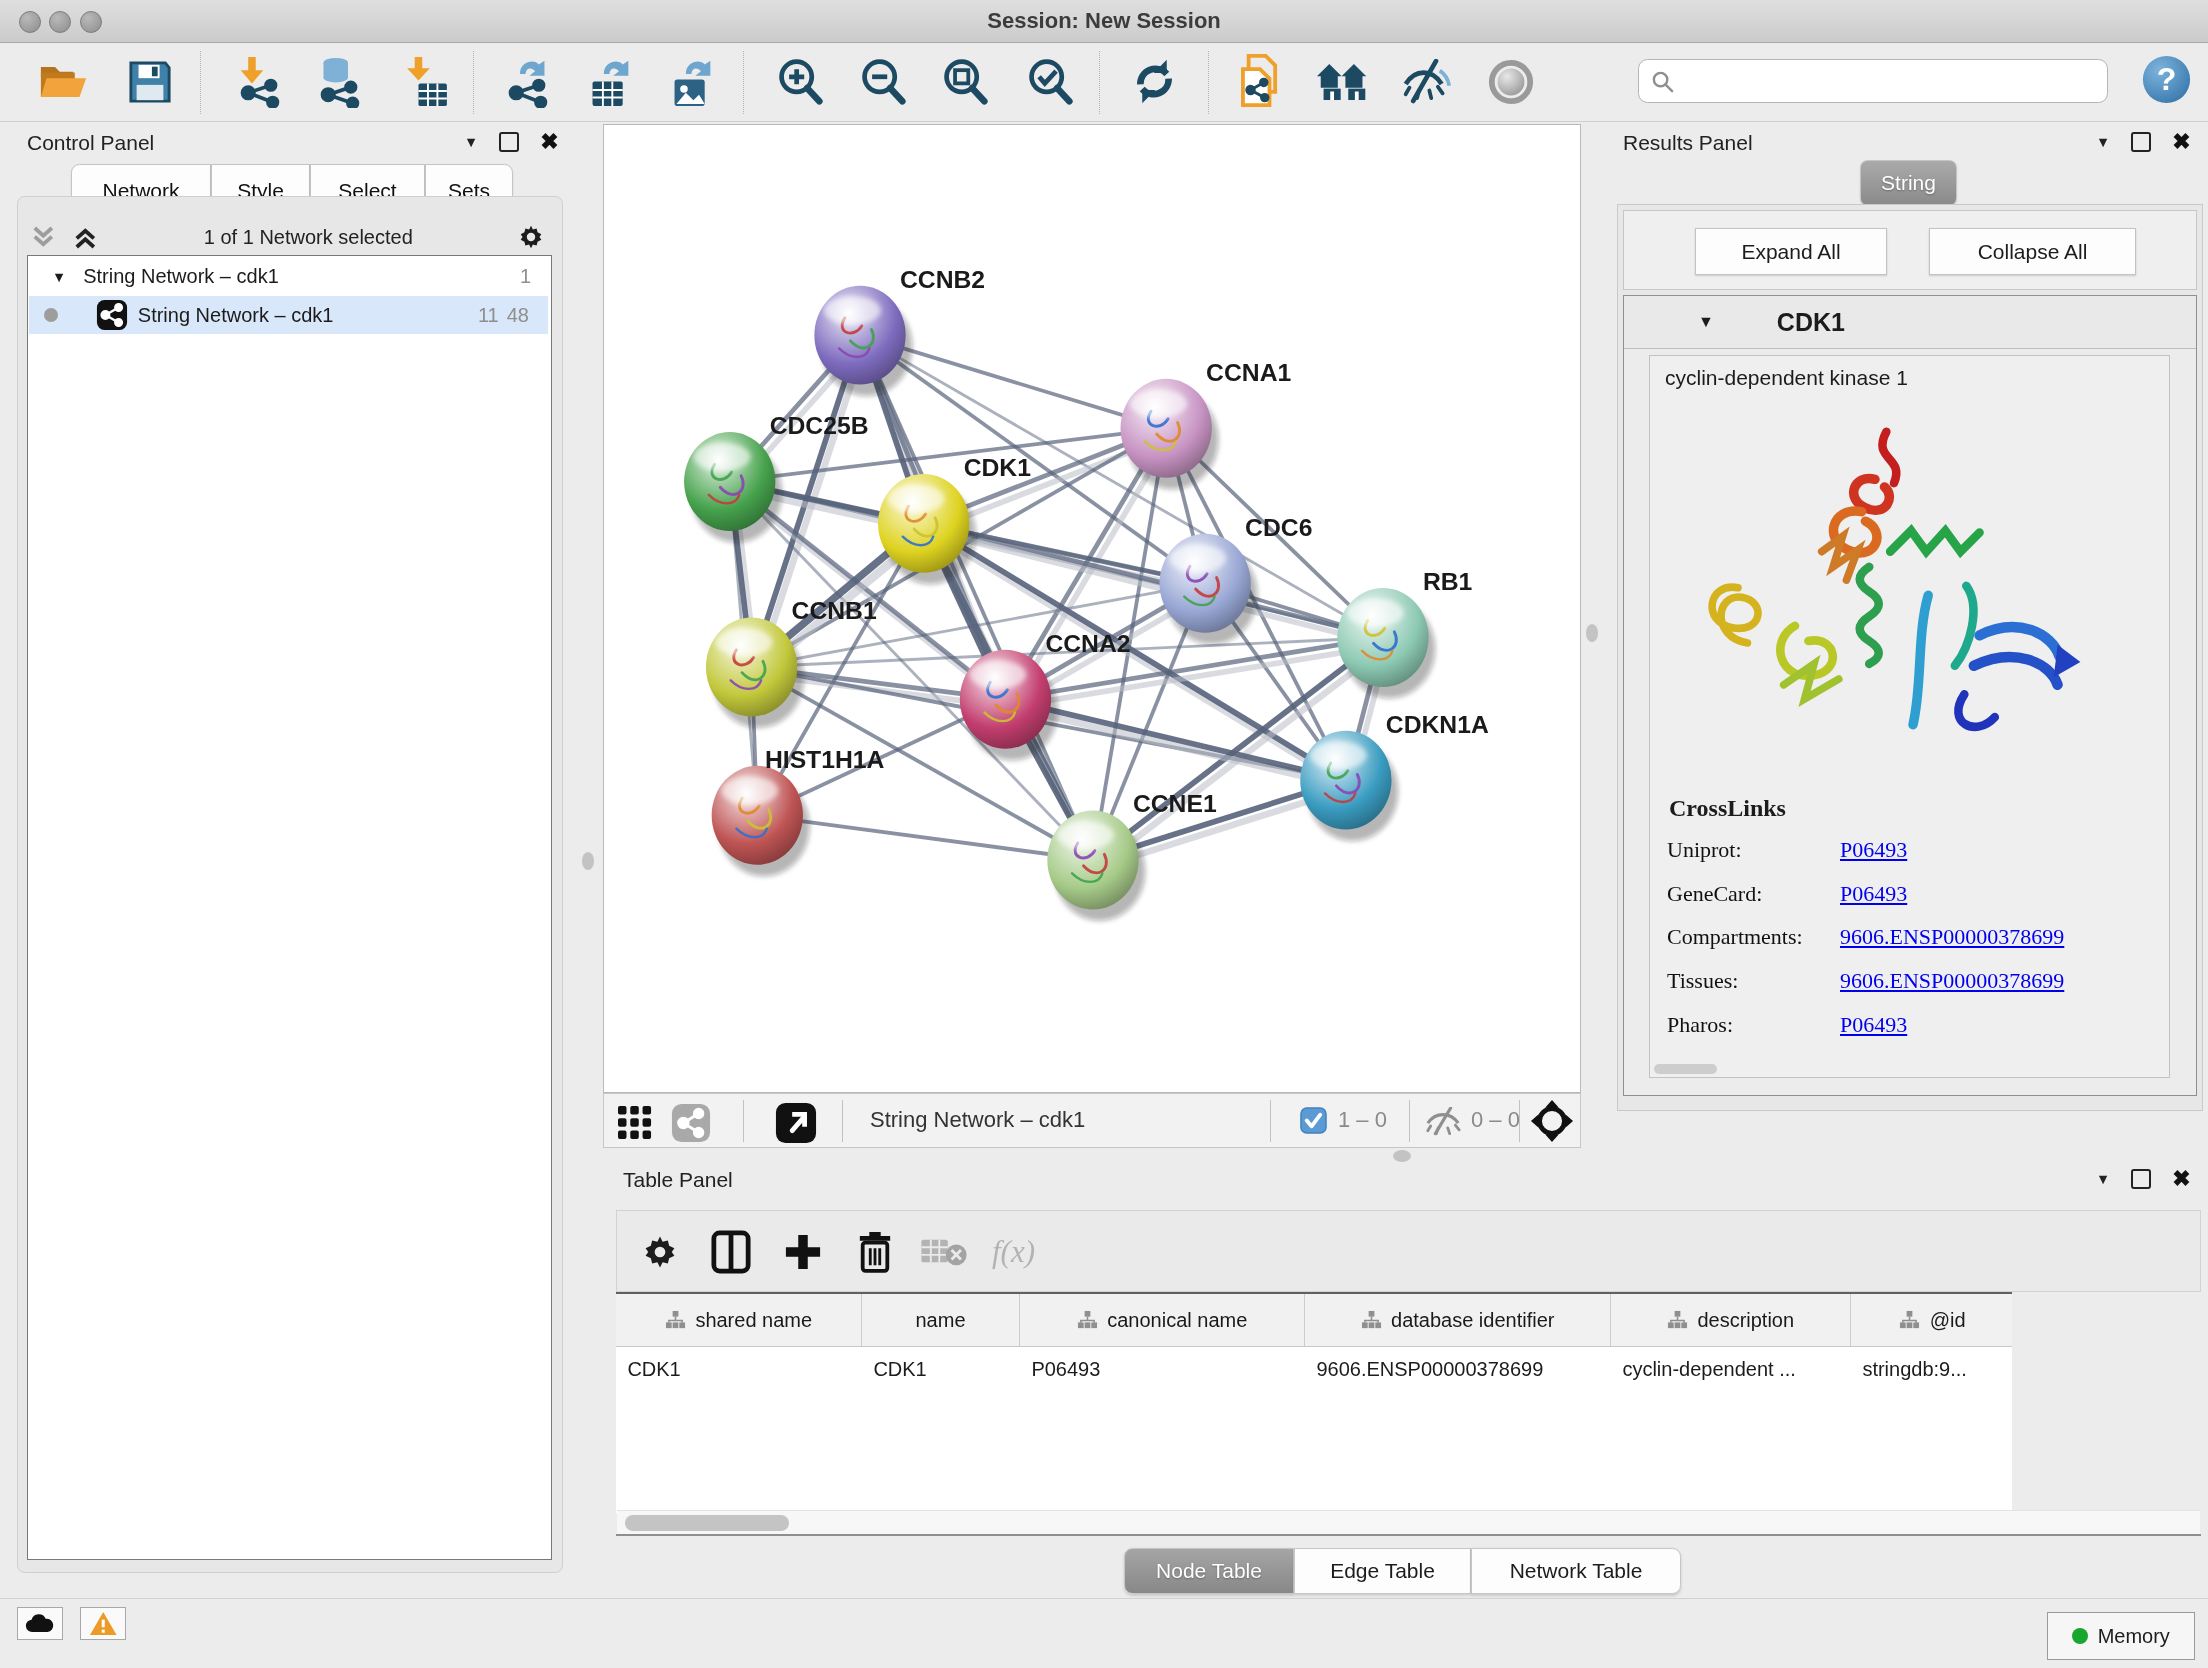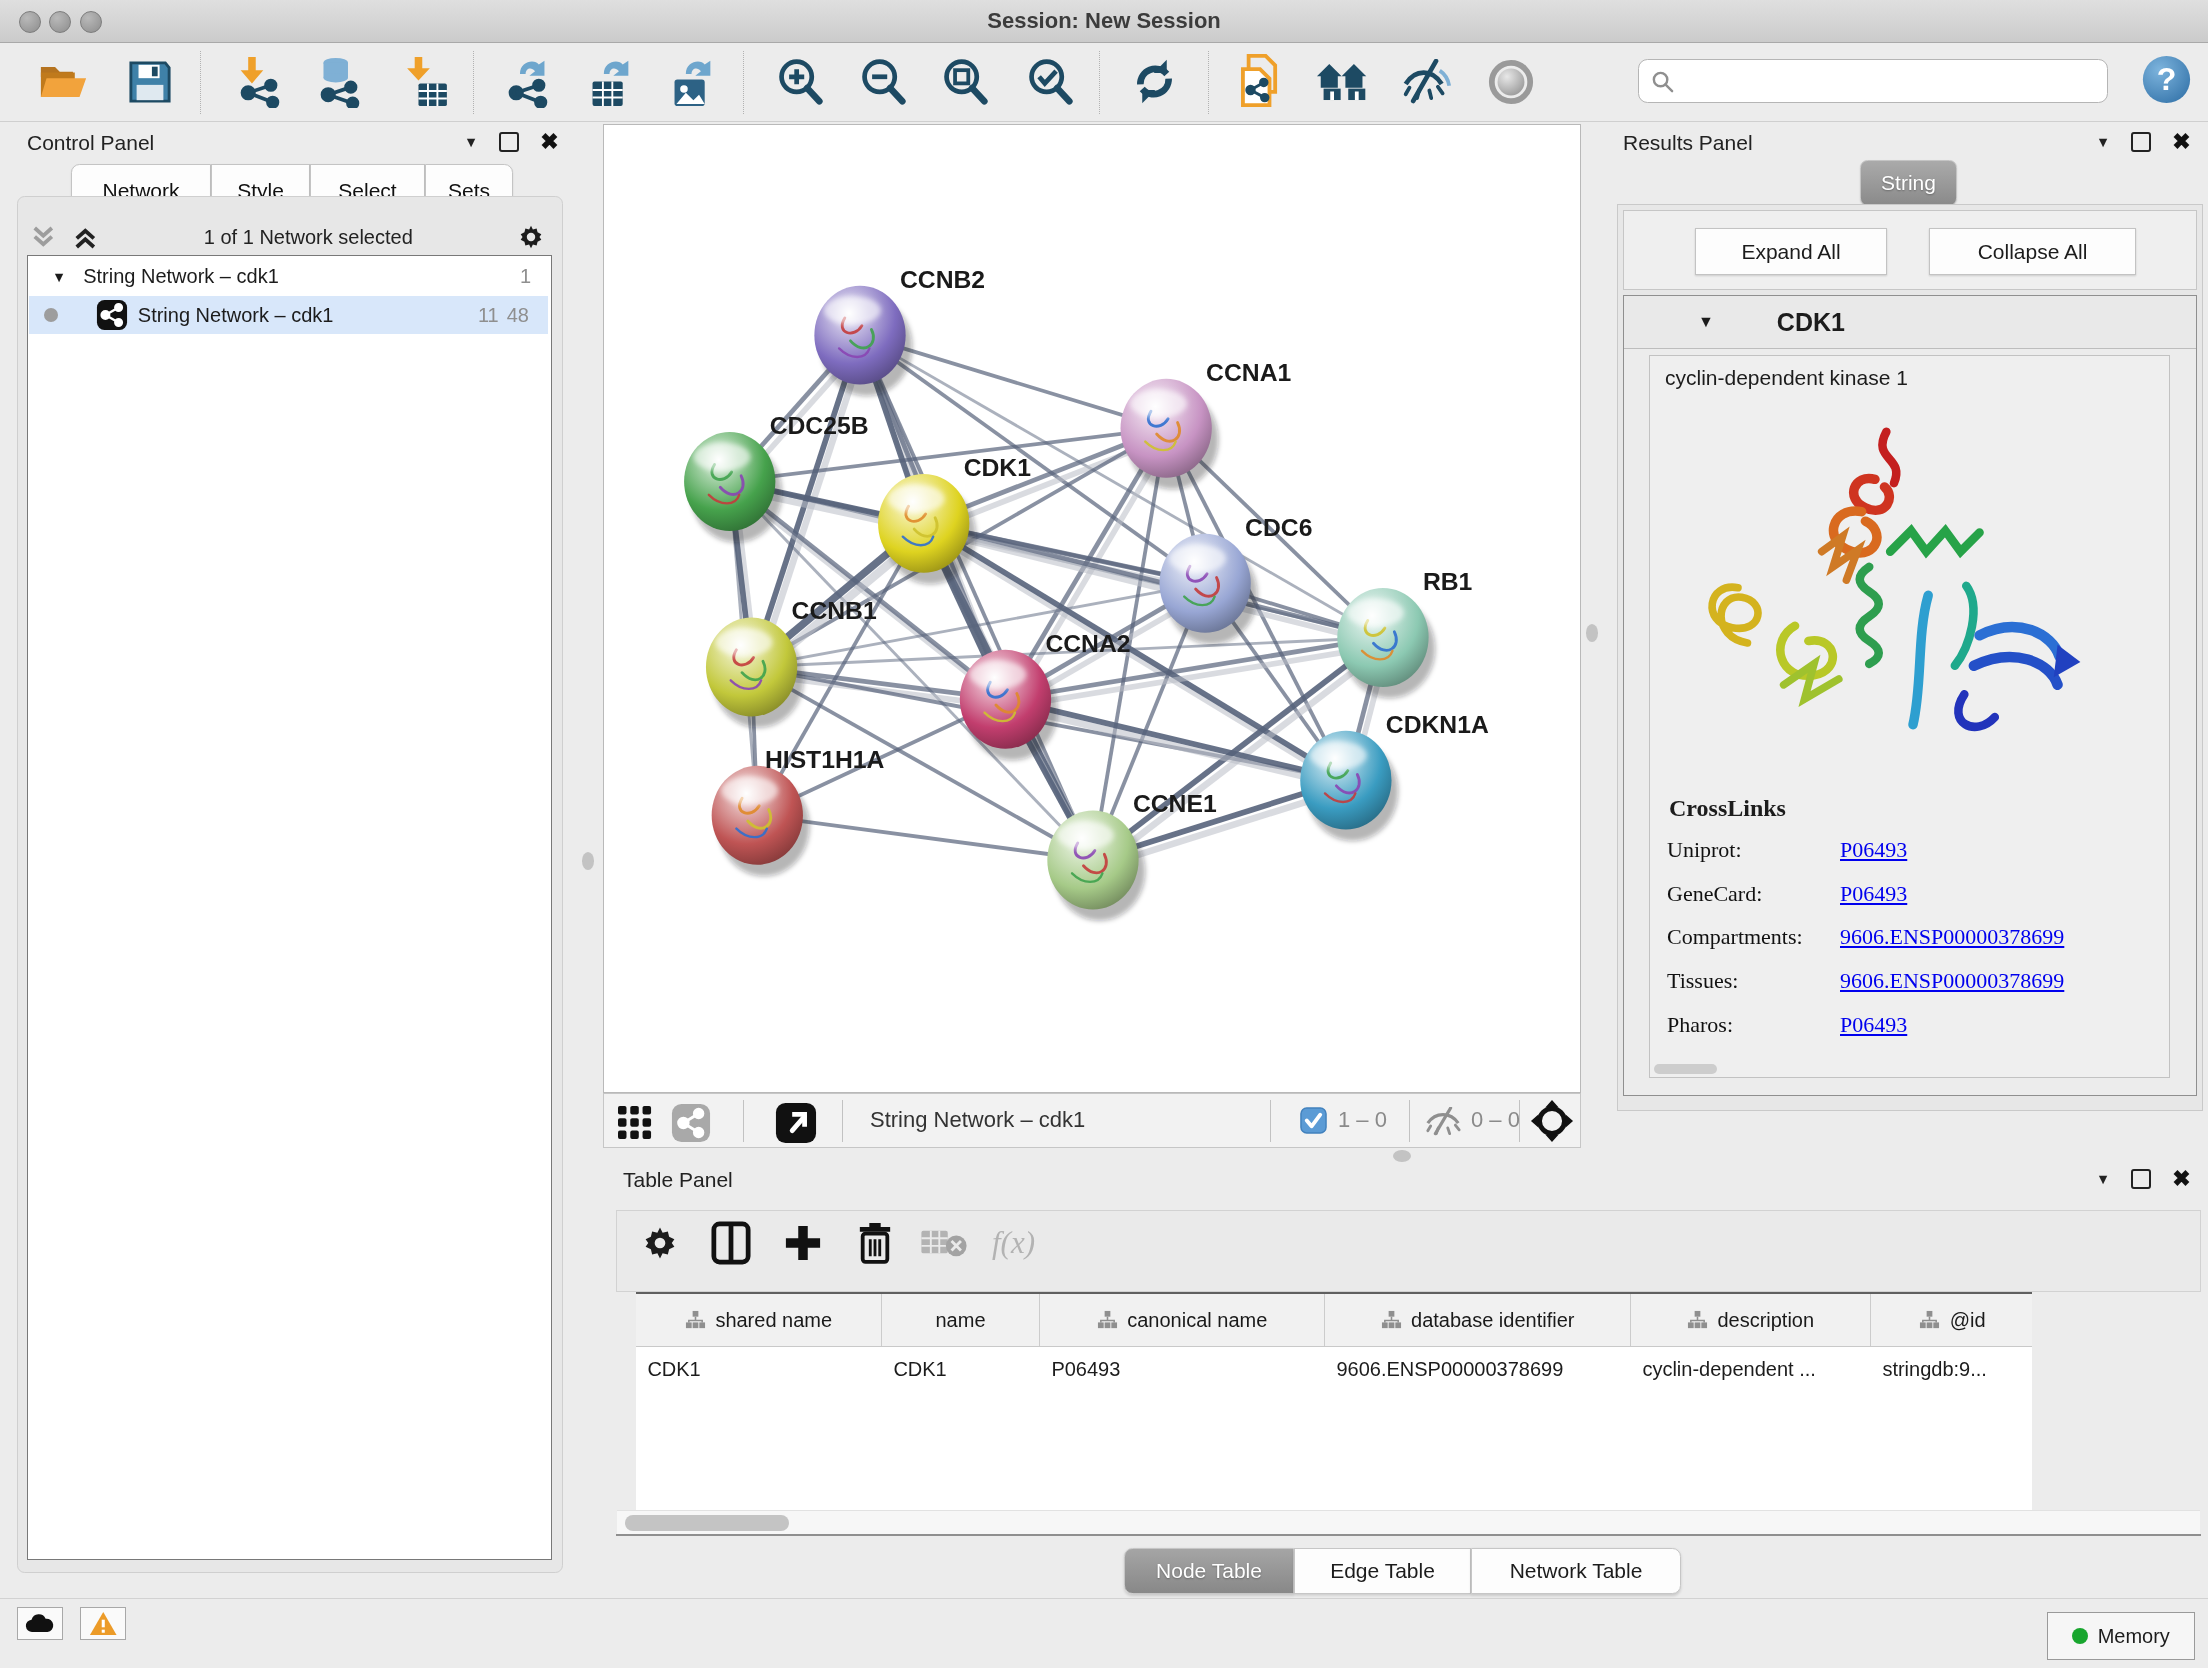--- a/index.html
+++ b/index.html
@@ -53,22 +53,22 @@
   #cdkhead{position:absolute;left:0;top:0;width:100%;height:53px;background:#e9e9e9;border-bottom:1px solid #bdbdbd;
            display:flex;align-items:center;box-sizing:border-box;}
   #cdkinner{position:absolute;left:25px;top:59px;width:521px;height:723px;background:#efefef;border:1px solid #c2c2c2;box-sizing:border-box;}
   .serif{font-family:"Liberation Serif",serif;}
   .clrow{position:absolute;left:17px;width:485px;height:44px;display:flex;align-items:center;
          font-family:"Liberation Serif",serif;font-size:22px;}
   .cllabel{width:173px;color:#111;}
   .cllink{color:#0000ee;text-decoration:underline;}
   
   #tp-toolbar{left:616px;top:1210px;width:1585px;height:82px;background:#eaeaea;border:1px solid #d2d2d2;box-sizing:border-box;}
-  .tpicon{position:absolute;top:8px;display:flex;align-items:center;justify-content:center;width:51px;height:48px;}
-  #tp-table{left:636px;top:1292px;width:1396px;height:221px;background:#fff;border-top:2.9px solid #606060;overflow:hidden;box-sizing:border-box;}
+  .tpicon{position:absolute;top:17px;display:flex;align-items:center;justify-content:center;width:51px;height:48px;}
+  #tp-table{left:616px;top:1292px;width:1396px;height:221px;background:#fff;border-top:2.9px solid #606060;overflow:hidden;box-sizing:border-box;}
   #thead{display:flex;height:52px;background:#f1f1f1;border-bottom:1.9px solid #c9c9c9;}
   .th{display:flex;align-items:center;justify-content:center;gap:9.5px;font-size:20px;color:#1a1a1a;
       border-right:1px solid #cccccc;box-sizing:border-box;flex-shrink:0;}
   #trow{display:flex;height:44px;align-items:center;}
   .td{font-size:20px;padding-left:11.4px;box-sizing:border-box;flex-shrink:0;white-space:nowrap;overflow:hidden;}
   #tp-scroll{left:617px;top:1510px;width:1583px;height:24px;background:#f7f7f7;border-top:1px solid #e2e2e2;}
   #tp-thumb{position:absolute;left:7.6px;top:3.8px;width:164px;height:16px;border-radius:8.6px;background:#c4c4c4;}
   #tp-bottomline{left:616px;top:1534px;width:1585px;height:1.9px;background:#8f8f8f;}
   
   .btab{position:absolute;top:1548px;height:46px;background:#fdfdfd;border:1px solid #c6c6c6;display:flex;

